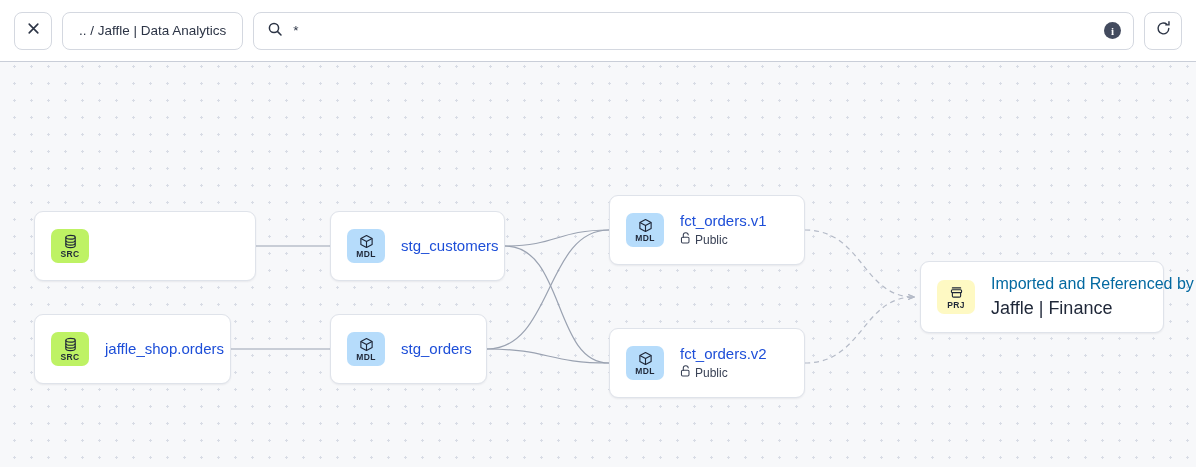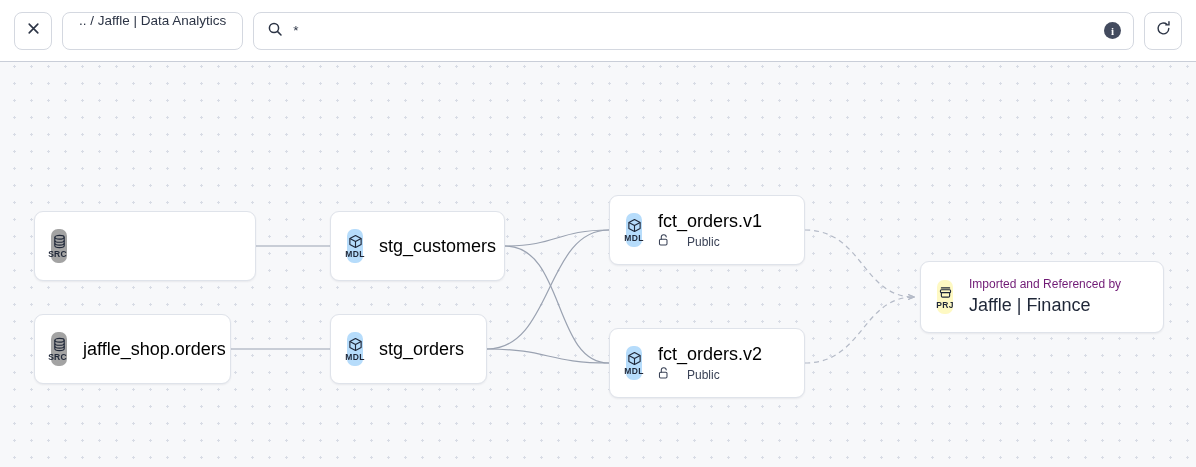--- a/index.html
+++ b/index.html
@@ -67,21 +67,21 @@
     color: #2c3445;
     flex: 0 0 auto;
   }
 
   #breadcrumb {
     height: 38px;
     border: 1px solid #d4d8e0;
     border-radius: 8px;
     background: #ffffff;
     display: flex;
-    align-items: flex-start;
+    align-items: center;
     padding: 0 16px;
     font-size: 13.5px;
     color: #2c3445;
     white-space: nowrap;
     cursor: pointer;
     flex: 0 0 auto;
   }
 
   #searchbox {
     height: 38px;
@@ -129,61 +129,61 @@
     box-shadow: 0 1px 2px rgba(27,35,56,0.07);
     display: flex;
     align-items: center;
     padding: 0 16px;
     gap: 16px;
     cursor: pointer;
     z-index: 10;
   }
 
   .badge {
-    width: 16px;
+    width: 38px;
     height: 34px;
     border-radius: 7px;
     display: flex;
     flex-direction: column;
     align-items: center;
     justify-content: center;
     gap: 0px;
     flex: 0 0 auto;
   }
   .badge svg { display: block; }
   .badge-text {
     font-size: 8.5px;
     font-weight: 600;
     letter-spacing: 0.3px;
     color: #1f2738;
     line-height: 1;
     margin-top: 1px;
   }
-  .badge-src { background: #a3a3a3; align-items: flex-end; }
+  .badge-src { background: #bef264; }
   .badge-mdl { background: #b6dcfb; }
   .badge-prj { background: #fef9c3; }
 
   .node-body { display: flex; flex-direction: column; gap: 2px; min-width: 0; }
   .node-title {
-    font-size: 18px;
-    color: #000000;
+    font-size: 15px;
+    color: #1d4ed8;
     white-space: nowrap;
     line-height: 1.25;
   }
   .node-sub {
     font-size: 12px;
     color: #3a4256;
     display: flex;
     align-items: center;
-    gap: 18px;
+    gap: 4px;
     line-height: 1.25;
   }
   .node-eyebrow {
-    font-size: 12px;
-    color: #701a75;
+    font-size: 16px;
+    color: #0369a1;
     white-space: nowrap;
     line-height: 1.3;
   }
   .node-name-lg {
     font-size: 18px;
     color: #1f2738;
     white-space: nowrap;
     line-height: 1.3;
   }
 </style>

